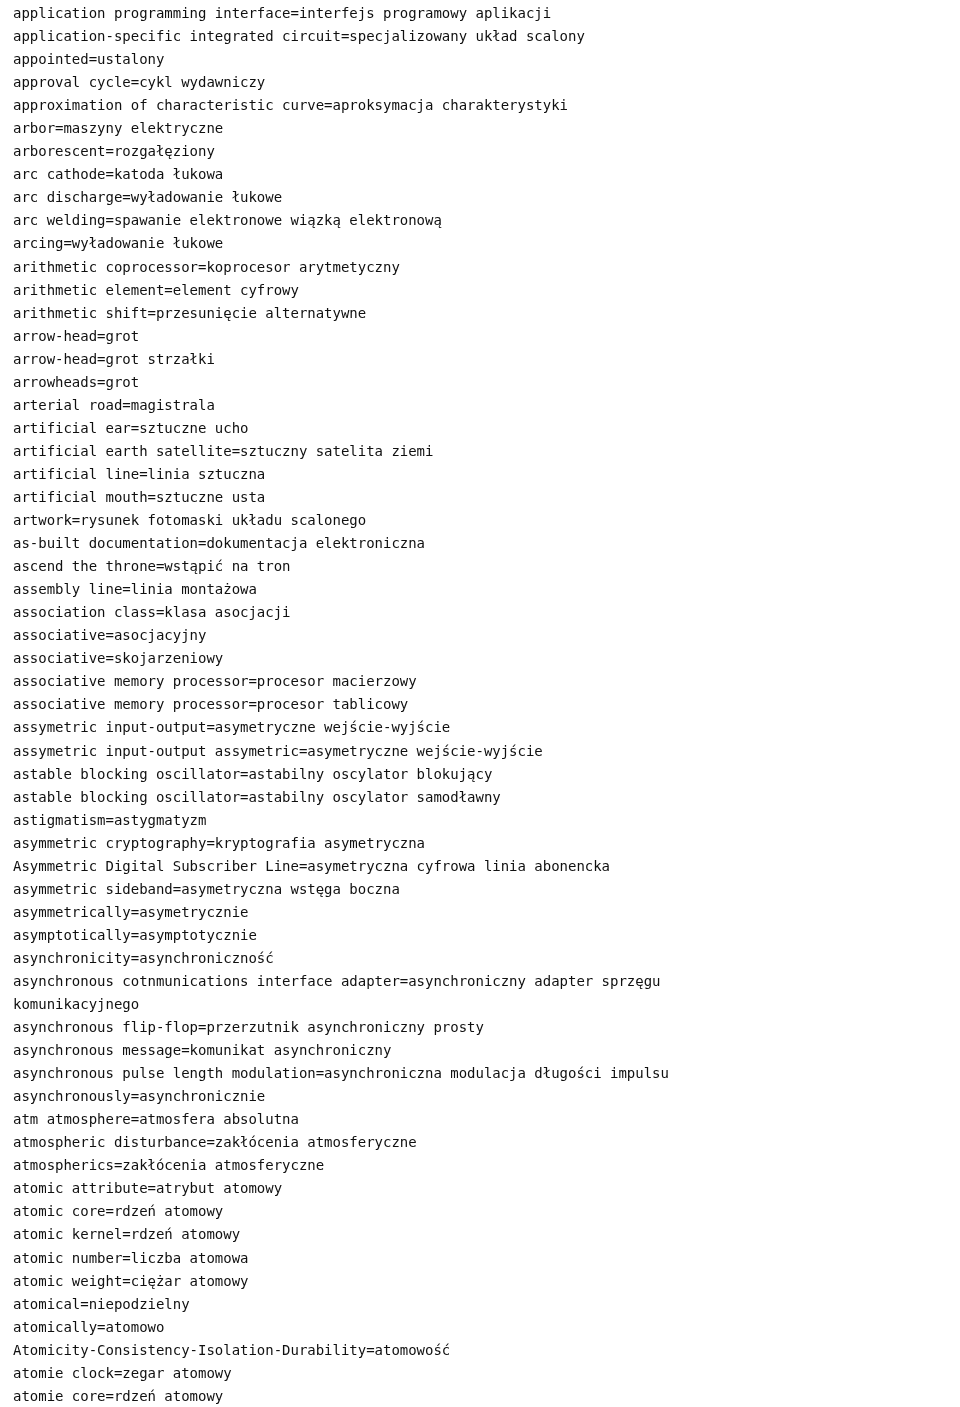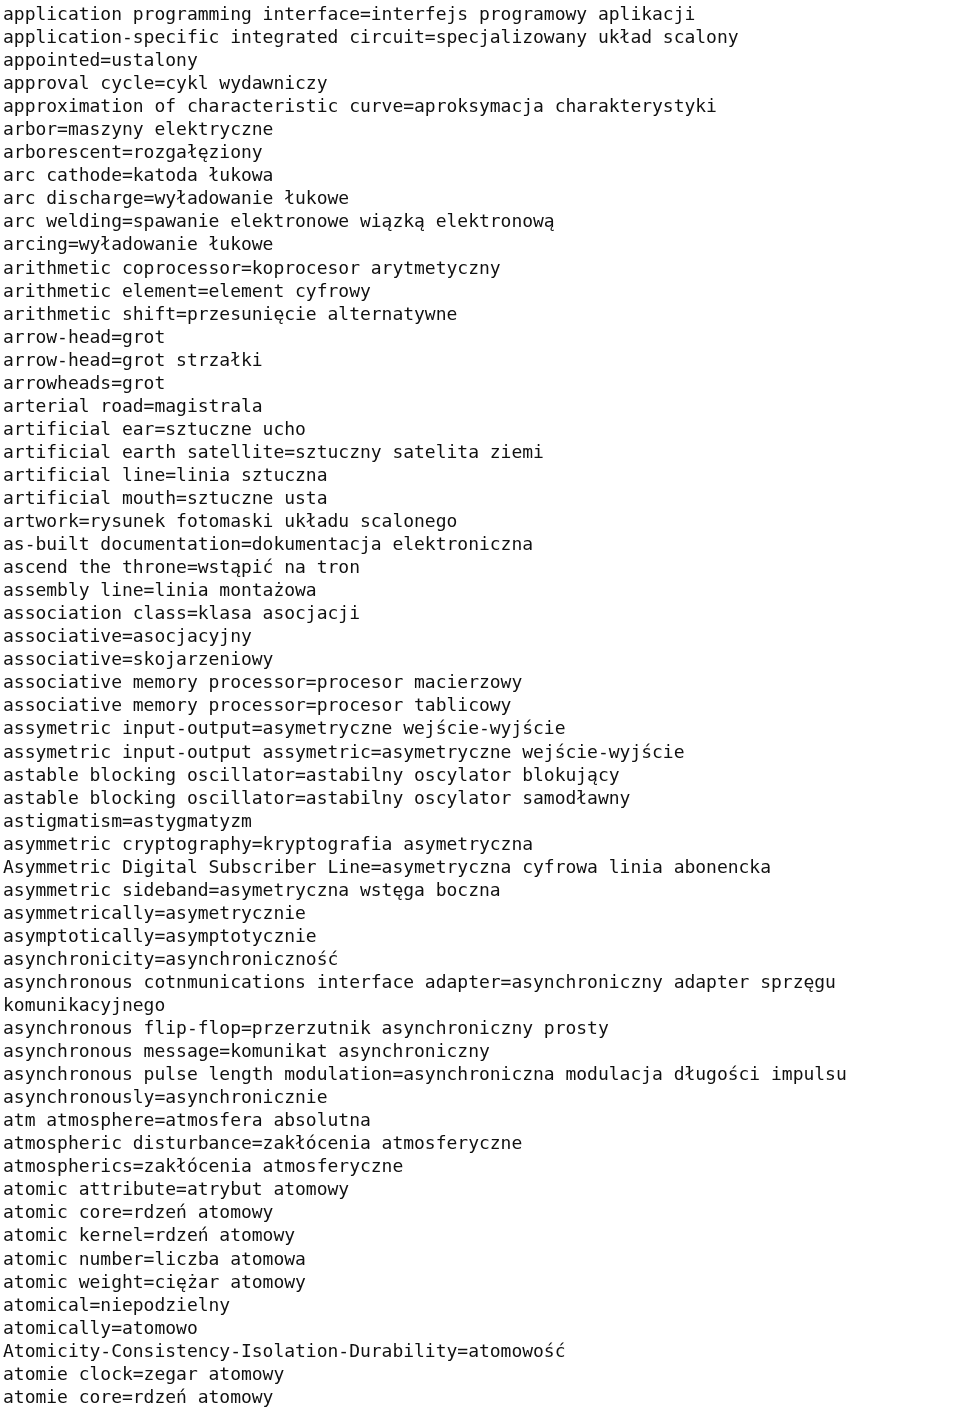--- a/index.html
+++ b/index.html
@@ -7,23 +7,23 @@
     padding: 0;
     background: #ffffff;
   }
   body {
     width: 960px;
     height: 1407px;
     overflow: hidden;
     font-family: "DejaVu Sans Mono", "Liberation Mono", monospace;
   }
   #glossary {
-    padding: 2px 0 0 3px;
+    padding: 2px 0 0 13px;
     color: #101010;
-    font-size: 18px;
+    font-size: 14px;
     line-height: 23.05px;
     letter-spacing: -0.02px;
     white-space: pre;
   }
   .entry-line {
     display: block;
     white-space: pre;
     height: 23.05px;
   }
 </style>

